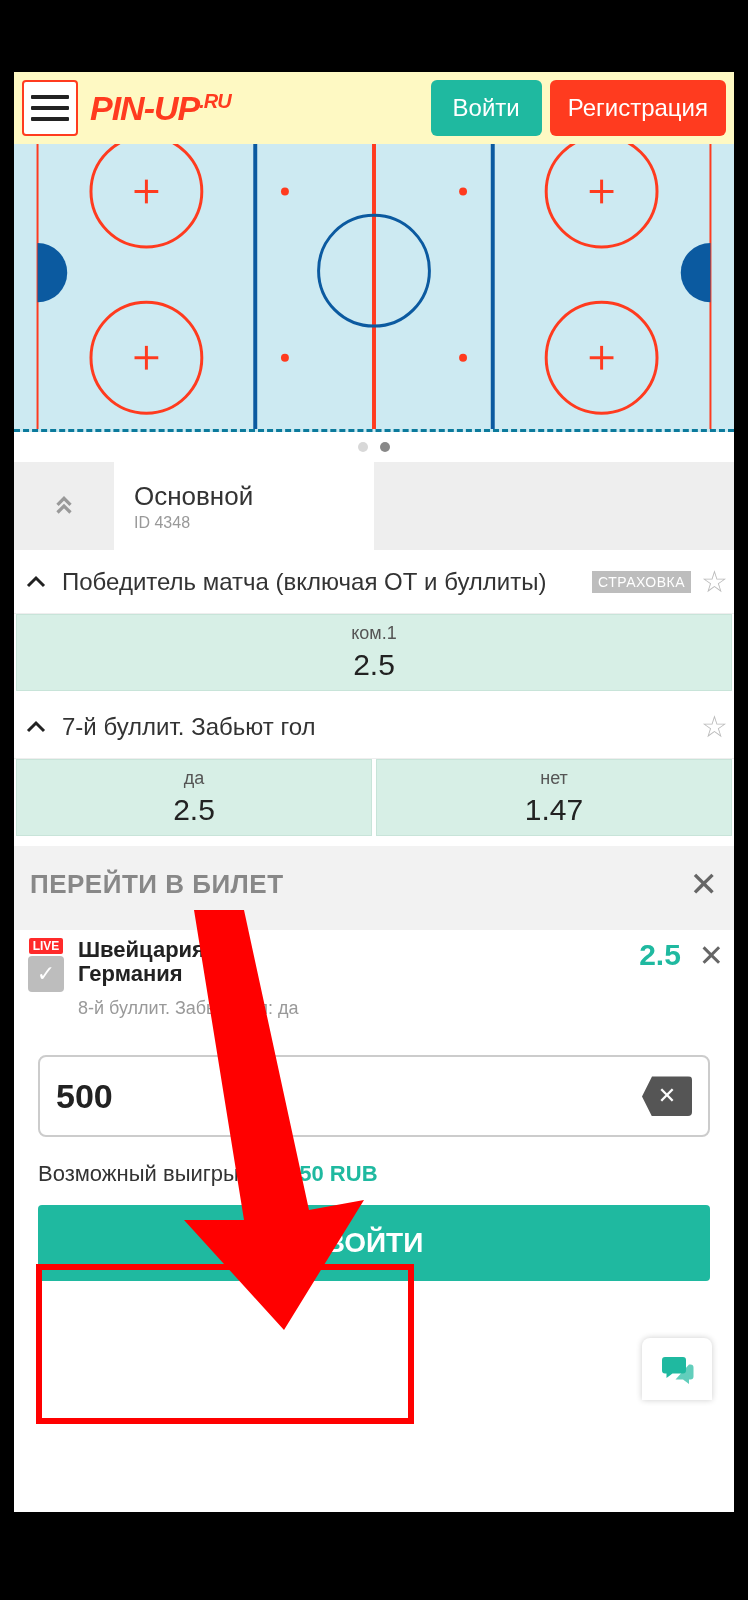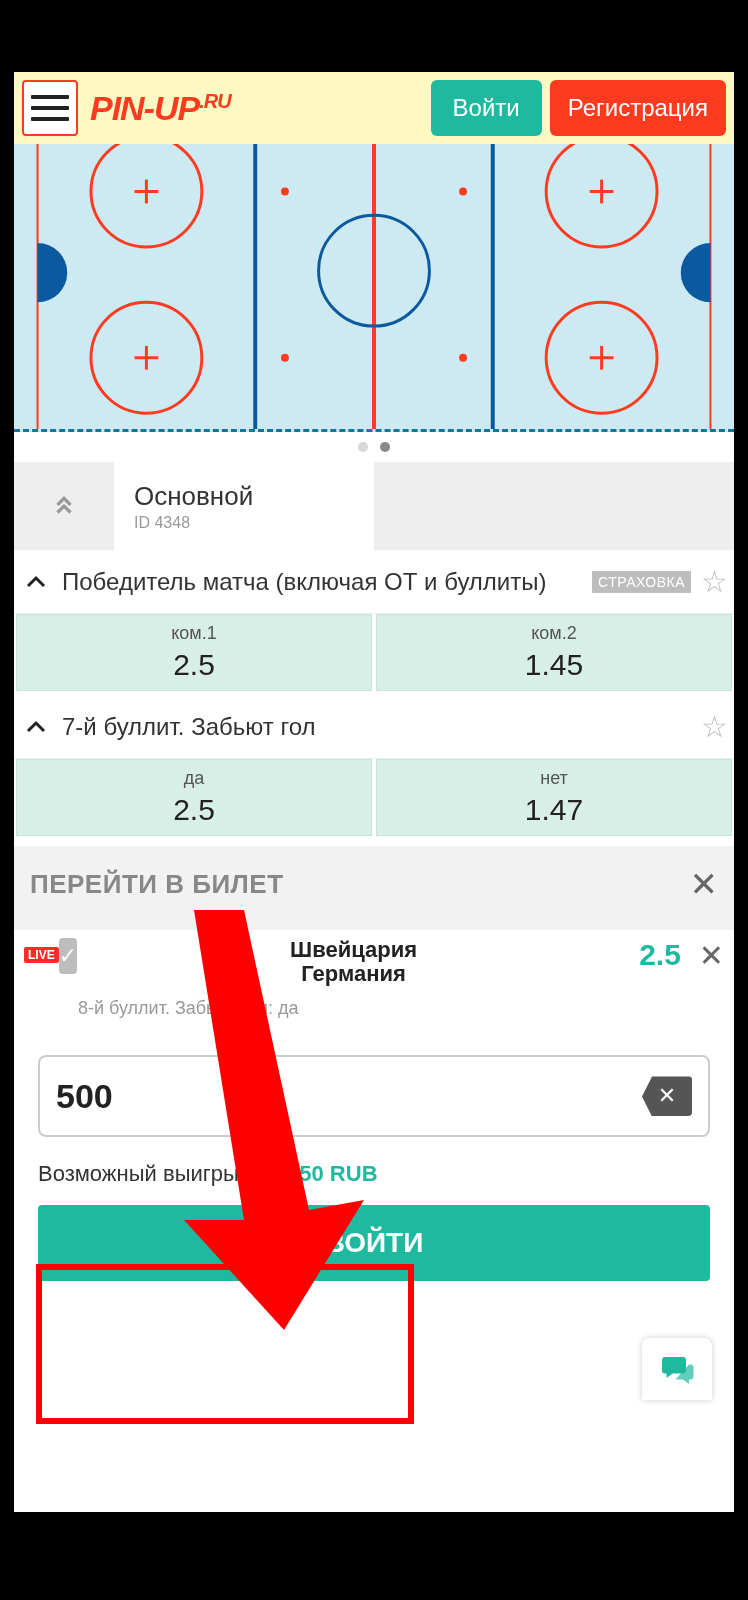--- a/index.html
+++ b/index.html
@@ -46,25 +46,25 @@
   .odds-value { font-size: 30px; color: #222; margin-top: 4px; }
 
   
   .slip { background: #f2f2f2; margin-top: 6px; }
   .slip-header { display: flex; align-items: center; padding: 18px 16px; }
   .slip-header .title { flex:1; color: #888; font-size: 26px; font-weight: bold; letter-spacing: 0.5px; }
   .close-x { font-size: 34px; color: #666; cursor:pointer;}
 
   .slip-body { background: #fff; margin: 8px 0 0 0; padding: 8px 10px 12px 10px; }
   .slip-row { display:flex; align-items: flex-start; gap: 10px;}
-  .slip-check-wrap { display:flex; align-items:center; width:44px;}
+  .slip-check-wrap { display:flex; flex-direction:column; align-items:center; width:44px;}
   .live-badge { background:#ff2a2a; color:#fff; font-size:12px; font-weight:bold; padding:1px 4px; border-radius:2px; margin-bottom:2px;}
   .slip-check { width: 36px; height: 36px; background: #bdbdbd; border-radius:4px; display:flex; align-items:center; justify-content:center; color:#fff; font-size:22px; cursor:pointer;}
   .slip-teams { flex:1; }
-  .slip-teams .t { font-size: 22px; color:#222; font-weight:bold; line-height:1.1;text-align:center;}
+  .slip-teams .t { font-size: 22px; color:#222; font-weight:bold; line-height:1.1;}
   .slip-teams .sub { font-size: 18px; color:#999; margin-top: 12px; }
   .slip-odds { color:#1fb9a0; font-size:30px; font-weight:bold; margin-right:8px;}
   .slip-remove { font-size:30px; color:#666; cursor:pointer;}
 
   .amount-wrap { margin: 36px 14px 6px 14px; border: 2px solid #ccc; border-radius: 8px; height: 82px; display:flex; align-items:center; padding:8px 16px;}
   .amount-wrap input { flex:1; border:none; outline:none; font-size: 34px; color:#222; font-weight:bold; background:transparent;}
   .backspace { background:#555; color:#fff; width:50px; height:40px; display:flex; align-items:center; justify-content:center; border-radius:4px; clip-path: polygon(20% 0, 100% 0, 100% 100%, 20% 100%, 0 50%); cursor:pointer; font-size:22px;}
 
   .possible { padding: 18px 14px 10px 14px; font-size:22px;}
   .possible .label { color:#333; }
@@ -163,24 +163,20 @@
         </svg>
     </div>
     <div class="mkt-title">Победитель матча (включая ОТ и буллиты)</div>
     <div class="mkt-badge">СТРАХОВКА</div>
     <div class="star">☆</div>
   </div>
   <div class="odds-row">
     <div class="odds-cell">
       <div class="odds-label">ком.1</div>
       <div class="odds-value">2.5</div>
-    </div>
-    <div class="odds-cell">
-      <div class="odds-label">ком.2</div>
-      <div class="odds-value">1.45</div>
     </div>
   </div>
 
   <div class="market-header">
     <div class="mkt-chevron">
       <svg width="20" height="14" viewBox="0 0 20 14" fill="none" stroke="#222" stroke-width="3">
           <polyline points="2 11 10 3 18 11"></polyline>
         </svg>
     </div>
     <div class="mkt-title">7-й буллит. Забьют гол</div>

